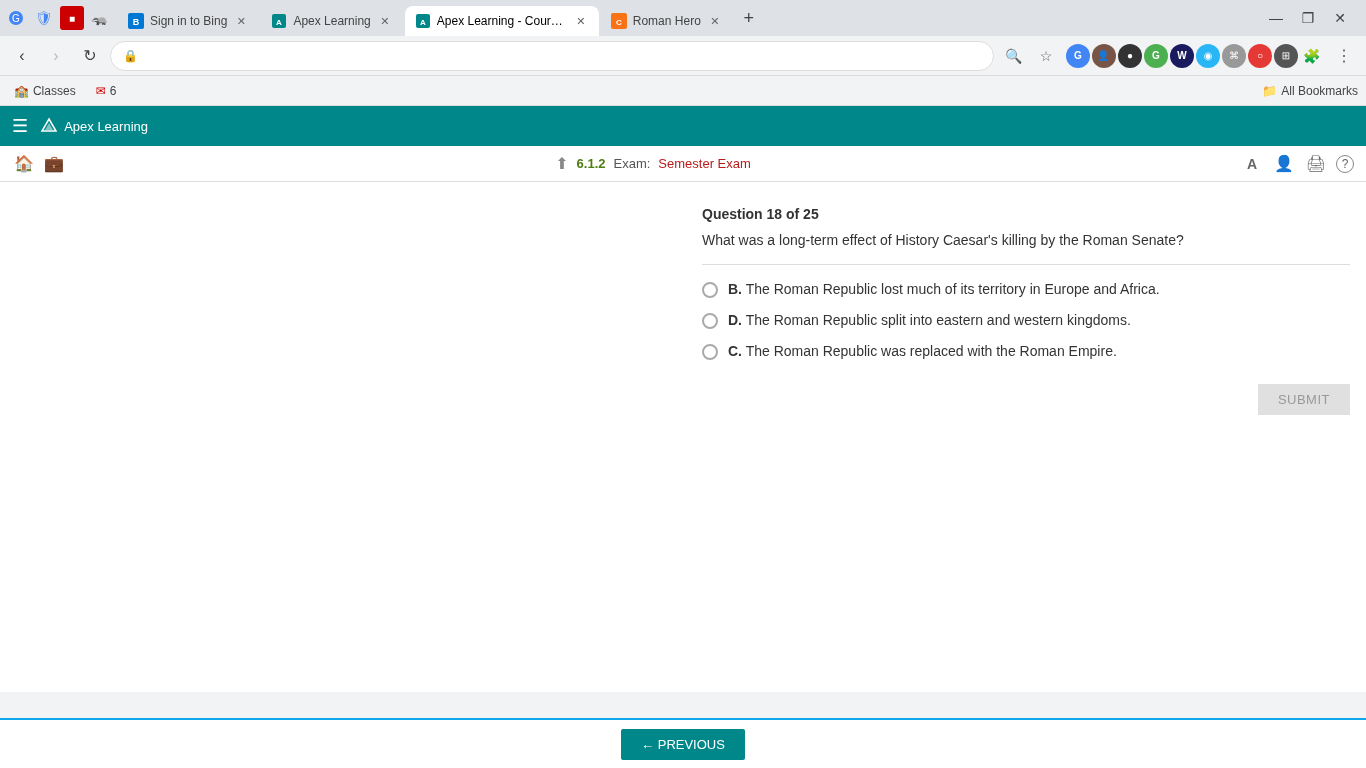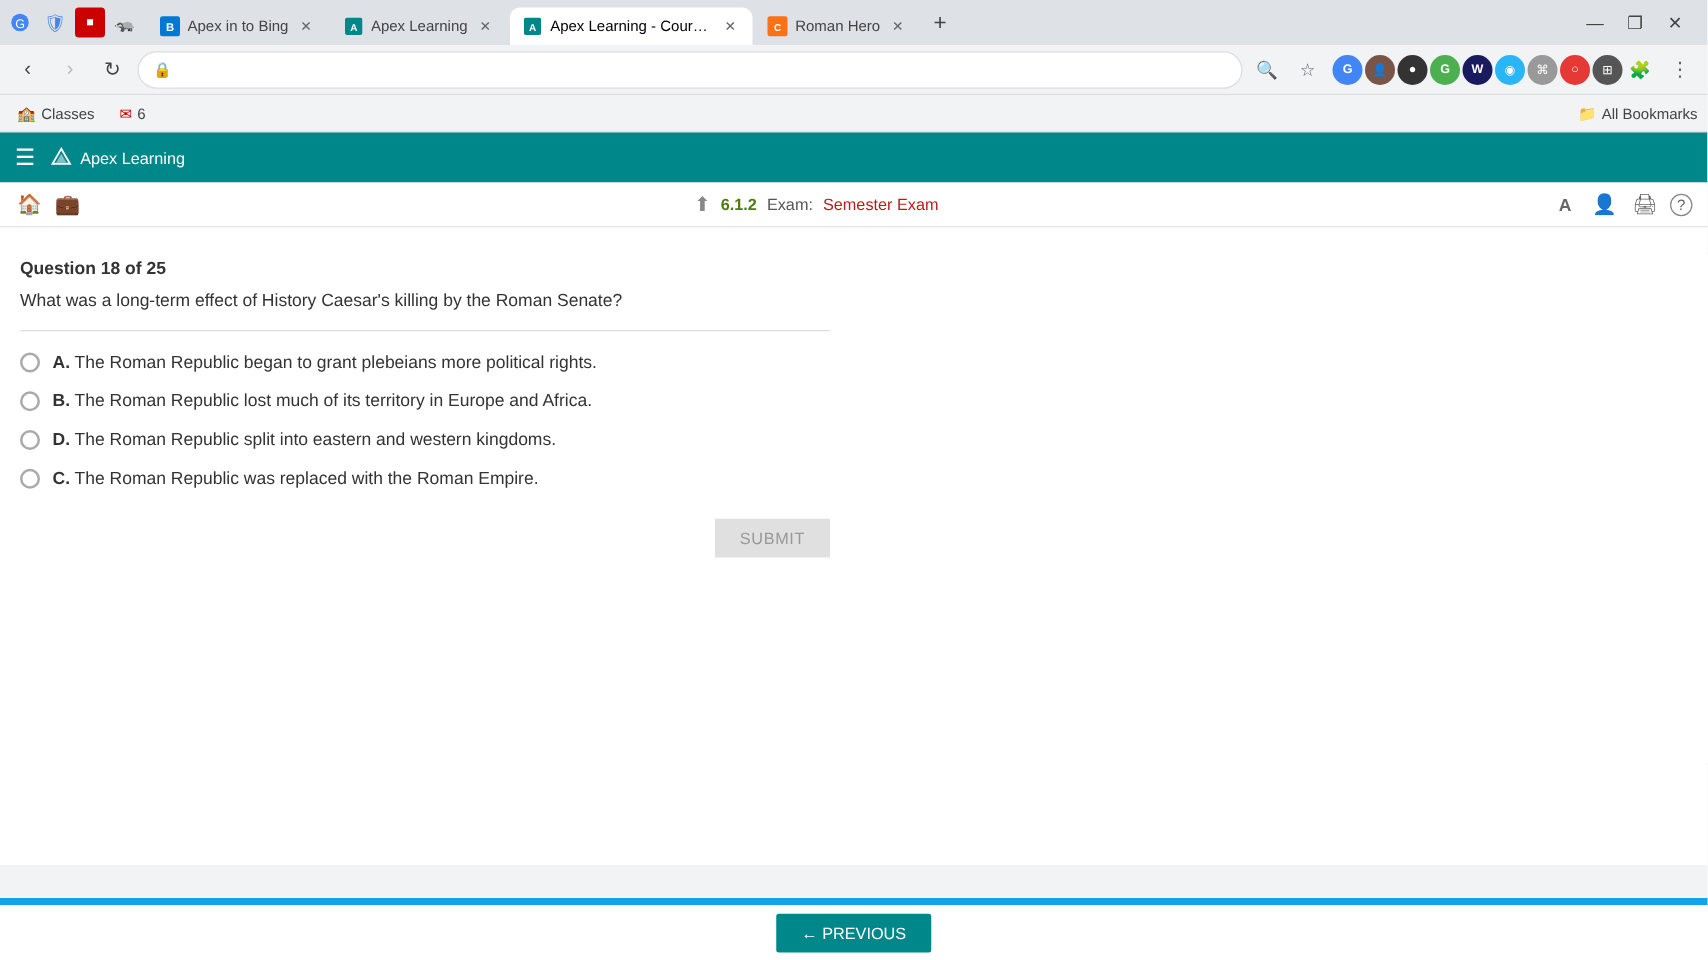--- a/index.html
+++ b/index.html
@@ -259,21 +259,21 @@
       cursor: pointer;
     }
 
     
     .main-content {
       background: #fff;
       min-height: calc(768px - 36px - 40px - 40px - 36px - 36px - 30px - 40px);
       padding: 24px 0;
       display: flex;
       flex-direction: column;
-      align-items: flex-start;
+      align-items: flex-end;
     }
     .question-container {
       width: 680px;
       padding: 0 16px;
     }
     .question-header {
       font-size: 14px;
       font-weight: bold;
       color: #333;
       margin-bottom: 10px;
@@ -334,21 +334,21 @@
     .bottom-nav {
       position: fixed;
       bottom: 0;
       left: 0;
       right: 0;
       height: 50px;
       background: #fff;
       display: flex;
       align-items: center;
       justify-content: center;
-      border-top: 6px solid #0ea5e9;
+      border-top: 2px solid #0ea5e9;
     }
     .prev-btn {
       background: #00878a;
       color: white;
       border: none;
       padding: 8px 20px;
       font-size: 13px;
       cursor: pointer;
       display: flex;
       align-items: center;
@@ -376,21 +376,21 @@
     <button class="browser-btn" style="font-size:14px;">🦡</button>
   </div>
 
   <div class="tab">
     <div class="tab-favicon fav-bing">
       <svg width="14" height="14" viewBox="0 0 14 14">
           <rect width="14" height="14" fill="#0078d4" rx="2"></rect>
           <text x="7" y="11" text-anchor="middle" fill="white" font-size="9" font-weight="bold">B</text>
         </svg>
     </div>
-    <span class="tab-label">Apex in to Bing</span>
+    <span class="tab-label">Sign in to Bing</span>
     <button class="tab-close">✕</button>
   </div>
 
   <div class="tab">
     <div class="tab-favicon">
       <svg width="14" height="14" viewBox="0 0 14 14">
           <rect width="14" height="14" fill="#00878a" rx="2"></rect>
           <text x="7" y="11" text-anchor="middle" fill="white" font-size="8" font-weight="bold">A</text>
         </svg>
     </div>
@@ -505,28 +505,20 @@
 </div>
 
 <div class="main-content">
   <div class="question-container">
     <div class="question-header">Question 18 of 25</div>
     <div class="question-text">What was a long-term effect of History Caesar's killing by the Roman Senate?</div>
     <hr class="divider">
 
     <div class="options-list">
 
-      <label class="option-item">
-
-        <div class="option-radio"></div>
-        <span>
-          <span class="option-label">A.</span>
-          <span>The Roman Republic began to grant plebeians more political rights.</span>
-        </span>
-      </label>
 
       <label class="option-item">
 
         <div class="option-radio"></div>
         <span>
           <span class="option-label">B.</span>
           <span>The Roman Republic lost much of its territory in Europe and Africa.</span>
         </span>
       </label>
 

